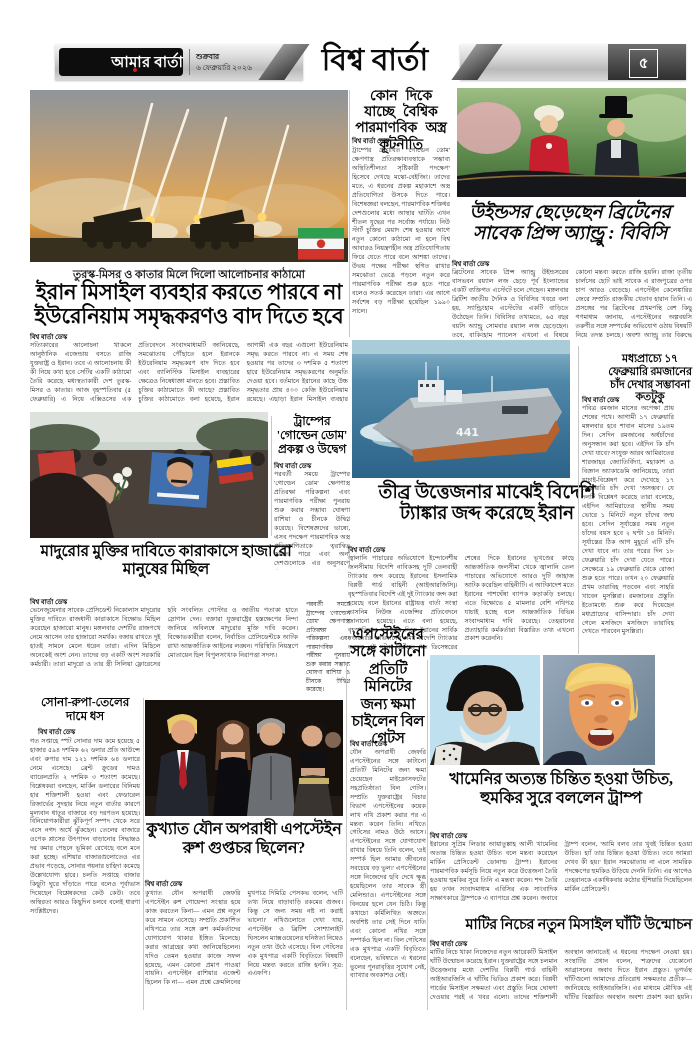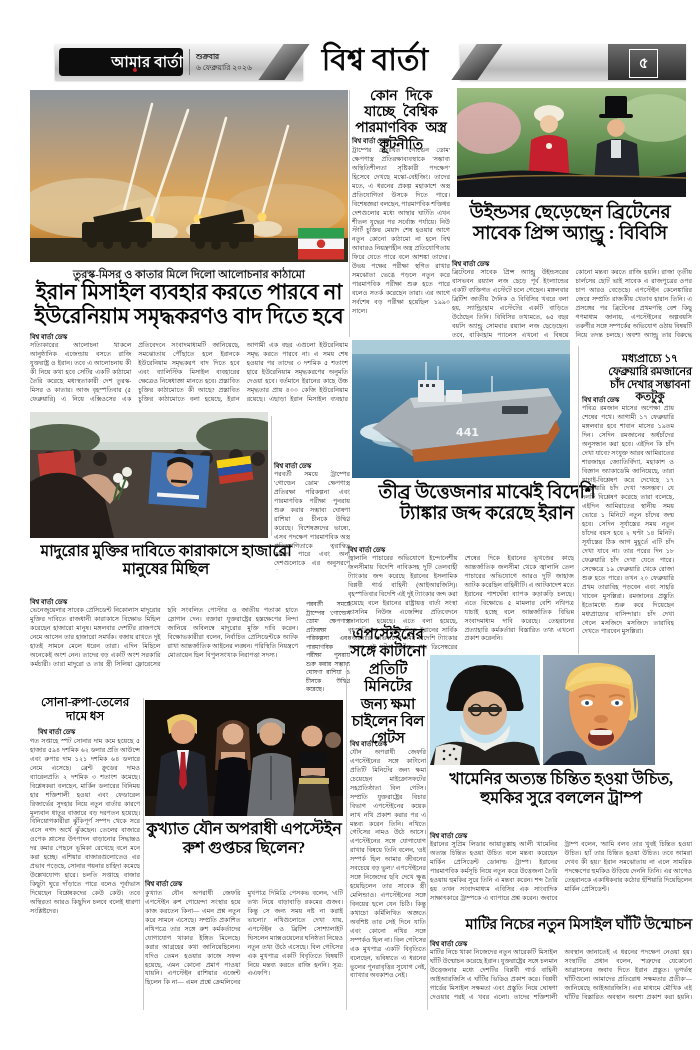--- a/index.html
+++ b/index.html
@@ -128,21 +128,21 @@
     <g>
       <rect x="148" y="8" width="22" height="20" rx="2" fill="#0c0c0e"></rect>
       <rect x="142" y="26" width="34" height="4" rx="2" fill="#0c0c0e"></rect>
       <circle cx="159" cy="40" r="9" fill="#e7b58e"></circle>
       <path d="M136 109 L140 56 Q159 46 180 56 L184 109 Z" fill="#23262c"></path>
       <rect x="154" y="52" width="10" height="18" fill="#dfe3e6"></rect>
     </g>
     <path d="M0 88 Q60 78 120 86 T229 84 L229 109 L0 109 Z" fill="#15171b"></path>
     <path d="M0 92 Q70 84 229 90" stroke="#8a6d33" stroke-width="1.6" fill="none"></path>
   </svg>
-  <div class="abs headline" style="left:450px;top:202px;width:240px;font-size:18.5px;">উইন্ডসর ছেড়েছেন ব্রিটেনের সাবেক প্রিন্স অ্যান্ড্রু : বিবিসি</div>
+  <div class="abs headline" style="left:450px;top:202px;width:240px;font-size:18.5px;font-style:italic;">উইন্ডসর ছেড়েছেন ব্রিটেনের সাবেক প্রিন্স অ্যান্ড্রু : বিবিসি</div>
   <div class="abs byline" style="left:452px;top:258px;">বিশ্ব বার্তা ডেস্ক</div>
   <div class="abs body-text cols2" style="left:452px;top:268px;width:240px;height:75px;">ব্রিটেনের সাবেক প্রিন্স অ্যান্ড্রু উইন্ডসরের বাসভবন রয়্যাল লজ ছেড়ে পূর্ব ইংল্যান্ডের একটি ব্যক্তিগত এস্টেটে চলে গেছেন। মঙ্গলবার ব্রিটিশ জাতীয় দৈনিক ও বিবিসির খবরে বলা হয়, স্যান্ড্রিংহাম এস্টেটের একটি বাড়িতে উঠেছেন তিনি। বিবিসির তথ্যমতে, ৬৫ বছর বয়সি অ্যান্ড্রু সোমবার রয়্যাল লজ ছেড়েছেন। তবে, বাকিংহাম প্যালেস এখনো এ বিষয়ে কোনো মন্তব্য করতে রাজি হয়নি। রাজা তৃতীয় চার্লসের ছোট ভাই সাবেক এ রাজপুত্রের ওপর চাপ আরও বেড়েছে। এপস্টেইন কেলেঙ্কারির জেরে সম্প্রতি রাজকীয় খেতাব হারান তিনি। এ প্রসঙ্গের পর ব্রিটেনের প্রথমপন্থি বেশ কিছু গণমাধ্যম জানায়, এপস্টেইনের অল্পবয়সি তরুণীর সঙ্গে সম্পর্কের অভিযোগ ওঠায় বিষয়টি নিয়ে তদন্ত চলছে। অবশ্য অ্যান্ড্রু তার বিরুদ্ধে আনীত অভিযোগ বরাবর অস্বীকার করে আসছেন।</div>
 
   <svg class="abs photo" style="left:352px;top:340px;" width="218" height="138" viewBox="0 0 218 138">
     <defs>
       <linearGradient id="seaD" x1="0" y1="0" x2="0" y2="1">
         <stop offset="0" stop-color="#8fb9cd"></stop>
           <stop offset="0.3" stop-color="#4f87a8"></stop>
           <stop offset="1" stop-color="#2b6389"></stop>
       </linearGradient>
@@ -217,20 +217,21 @@
         <circle cx="97" cy="60" r="5" fill="#eceee6"></circle>
         <circle cx="94" cy="72" r="4.5" fill="#f7f7f2"></circle>
       <line x1="88" y1="72" x2="84" y2="88" stroke="#3f6436" stroke-width="2"></line>
         <line x1="96" y1="66" x2="88" y2="88" stroke="#3f6436" stroke-width="2"></line>
     </g>
   </svg>
   <div class="abs headline" style="left:30px;top:542px;width:272px;font-size:15.5px;">মাদুরোর মুক্তির দাবিতে কারাকাসে হাজারো মানুষের মিছিল</div>
   <div class="abs byline" style="left:30px;top:596px;">বিশ্ব বার্তা ডেস্ক</div>
   <div class="abs body-text cols2" style="left:30px;top:606px;width:268px;height:88px;">ভেনেজুয়েলার সাবেক প্রেসিডেন্ট নিকোলাস মাদুরোর মুক্তির দাবিতে রাজধানী কারাকাসে বিক্ষোভ মিছিল করেছেন হাজারো মানুষ। মঙ্গলবার দেশটির রাজপথে নেমে আসেন তার হাজারো সমর্থক। বজায় রাখতে দুই হাতই সামনে মেলে ধরেন তারা। এদিন মিছিলে অনেকেই অংশ নেন। তাদের বড় একটি অংশ সরকারি কর্মচারী। তারা মাদুরো ও তার স্ত্রী সিলিয়া ফ্লোরেসের ছবি সংবলিত পোস্টার ও জাতীয় পতাকা হাতে স্লোগান দেন। বক্তারা যুক্তরাষ্ট্রের হস্তক্ষেপের নিন্দা জানিয়ে অবিলম্বে মাদুরোর মুক্তি দাবি করেন। বিক্ষোভকারীরা বলেন, নির্বাচিত প্রেসিডেন্টকে আটক রাখা আন্তর্জাতিক আইনের লঙ্ঘন। পরিস্থিতি নিয়ন্ত্রণে মোতায়েন ছিল বিপুলসংখ্যক নিরাপত্তা সদস্য।</div>
 
+  <div class="abs headline" style="left:274px;top:415px;width:76px;font-size:12px;">ট্রাম্পের 'গোল্ডেন ডোম' প্রকল্প ও উদ্বেগ</div>
   <div class="abs byline" style="left:274px;top:460px;">বিশ্ব বার্তা ডেস্ক</div>
   <div class="abs body-text" style="left:274px;top:470px;width:76px;height:100px;">পরবর্তী সময়ে ট্রাম্পের 'গোল্ডেন ডোম' ক্ষেপণাস্ত্র প্রতিরক্ষা পরিকল্পনা এবং পারমাণবিক পরীক্ষা পুনরায় শুরু করার সম্ভাব্য ঘোষণা রাশিয়া ও চীনকে উদ্বিগ্ন করেছে। বিশেষজ্ঞদের ভাষ্যে, এসব পদক্ষেপ পারমাণবিক অস্ত্র প্রতিযোগিতাকে ত্বরান্বিত করতে পারে এবং অন্য দেশগুলোকে এর অনুসরণে প্রলুব্ধ করবে। ২০২৫ সালের ২৭ জানুয়ারি একটি নির্বাহী আদেশে গোল্ডেন ডোম প্রকল্প বাস্তবায়নের আদেশ দেন ট্রাম্প। এরপর ২৫ মে ওভাল অফিস থেকে আনুষ্ঠানিকভাবে 'গোল্ডেন ডোম' ক্ষেপণাস্ত্র প্রতিরক্ষা সিস্টেমের ঘোষণা ও পরিকল্পনার খসড়া প্রকাশ করেন, যেখানে প্রায় ১৭৫ বিলিয়ন ডলার ব্যয়ে প্রকল্পটি বাস্তবায়নে তিন বছরের লক্ষ্যমাত্রা নির্ধারণের কথা জানানো হয়। 'গোল্ডেন ডোম' এমন একটি প্রকল্প, যেখানে ক্ষেপণাস্ত্র প্রতিরক্ষাব্যবস্থায় মহাকাশভিত্তিক সেন্সর ও ইন্টারসেপ্টর ব্যবহার করা হবে।</div>
   <div class="abs body-text" style="left:306px;top:600px;width:44px;height:94px;font-size:6px;">পরবর্তী সময়ে ট্রাম্পের 'গোল্ডেন ডোম' ক্ষেপণাস্ত্র প্রতিরক্ষা পরিকল্পনা এবং পারমাণবিক পরীক্ষা পুনরায় শুরু করার সম্ভাব্য ঘোষণা রাশিয়া ও চীনকে উদ্বিগ্ন করেছে। বিশেষজ্ঞদের ভাষ্যে, এসব পদক্ষেপ পারমাণবিক অস্ত্র প্রতিযোগিতাকে ত্বরান্বিত করতে পারে এবং অন্য দেশগুলোকে এর অনুসরণে প্রলুব্ধ করবে। ২০২৫ সালের ২৭ জানুয়ারি একটি নির্বাহী আদেশে গোল্ডেন ডোম প্রকল্প বাস্তবায়নের আদেশ দেন ট্রাম্প। এরপর ২৫ মে ওভাল অফিস থেকে আনুষ্ঠানিকভাবে 'গোল্ডেন ডোম' ক্ষেপণাস্ত্র প্রতিরক্ষা সিস্টেমের ঘোষণা ও পরিকল্পনার খসড়া প্রকাশ করেন, যেখানে প্রায় ১৭৫ বিলিয়ন ডলার ব্যয়ে প্রকল্পটি বাস্তবায়নে তিন বছরের লক্ষ্যমাত্রা নির্ধারণের কথা জানানো হয়। 'গোল্ডেন ডোম' এমন একটি প্রকল্প, যেখানে ক্ষেপণাস্ত্র প্রতিরক্ষাব্যবস্থায় মহাকাশভিত্তিক সেন্সর ও ইন্টারসেপ্টর ব্যবহার করা হবে।</div>
 
   <div class="abs headline" style="left:30px;top:696px;width:110px;font-size:12px;">সোনা-রুপা-তেলের দামে ধস</div>
   <div class="abs byline" style="left:38px;top:726px;">বিশ্ব বার্তা ডেস্ক</div>
   <div class="abs body-text" style="left:30px;top:737px;width:110px;height:272px;">গত সপ্তাহে স্পট সোনার দাম কমে হয়েছে ৫ হাজার ৫৯৪ দশমিক ৬২ ডলার প্রতি আউন্সে এবং রুপার দাম ১২১ দশমিক ৬৪ ডলারে নেমে এসেছে। ব্রেন্ট ক্রুডের দামও ব্যারেলপ্রতি ২ দশমিক ৩ শতাংশ কমেছে। বিশ্লেষকরা বলছেন, মার্কিন ডলারের বিনিময় হার শক্তিশালী হওয়া এবং ফেডারেল রিজার্ভের সুদহার নিয়ে নতুন বার্তার কারণে মূল্যবান ধাতুর বাজারে বড় দরপতন হয়েছে। বিনিয়োগকারীরা ঝুঁকিপূর্ণ সম্পদ থেকে সরে এসে নগদ অর্থে ঝুঁকছেন। তেলের বাজারে ওপেক প্লাসের উৎপাদন বাড়ানোর সিদ্ধান্তও দর কমার পেছনে ভূমিকা রেখেছে বলে মনে করা হচ্ছে। এশিয়ার বাজারগুলোতেও এর প্রভাব পড়েছে, সোনার গয়নার চাহিদা কমেছে উল্লেখযোগ্য হারে। চলতি সপ্তাহে বাজার কিছুটা ঘুরে দাঁড়াতে পারে বলেও পূর্বাভাস দিয়েছেন বিশ্লেষকদের কেউ কেউ। তবে অস্থিরতা আরও কিছুদিন চলবে বলেই ধারণা সংশ্লিষ্টদের।</div>
 
   <svg class="abs photo" style="left:145px;top:700px;" width="198" height="116" viewBox="0 0 198 116">
     <rect width="198" height="116" fill="#16100c"></rect>

